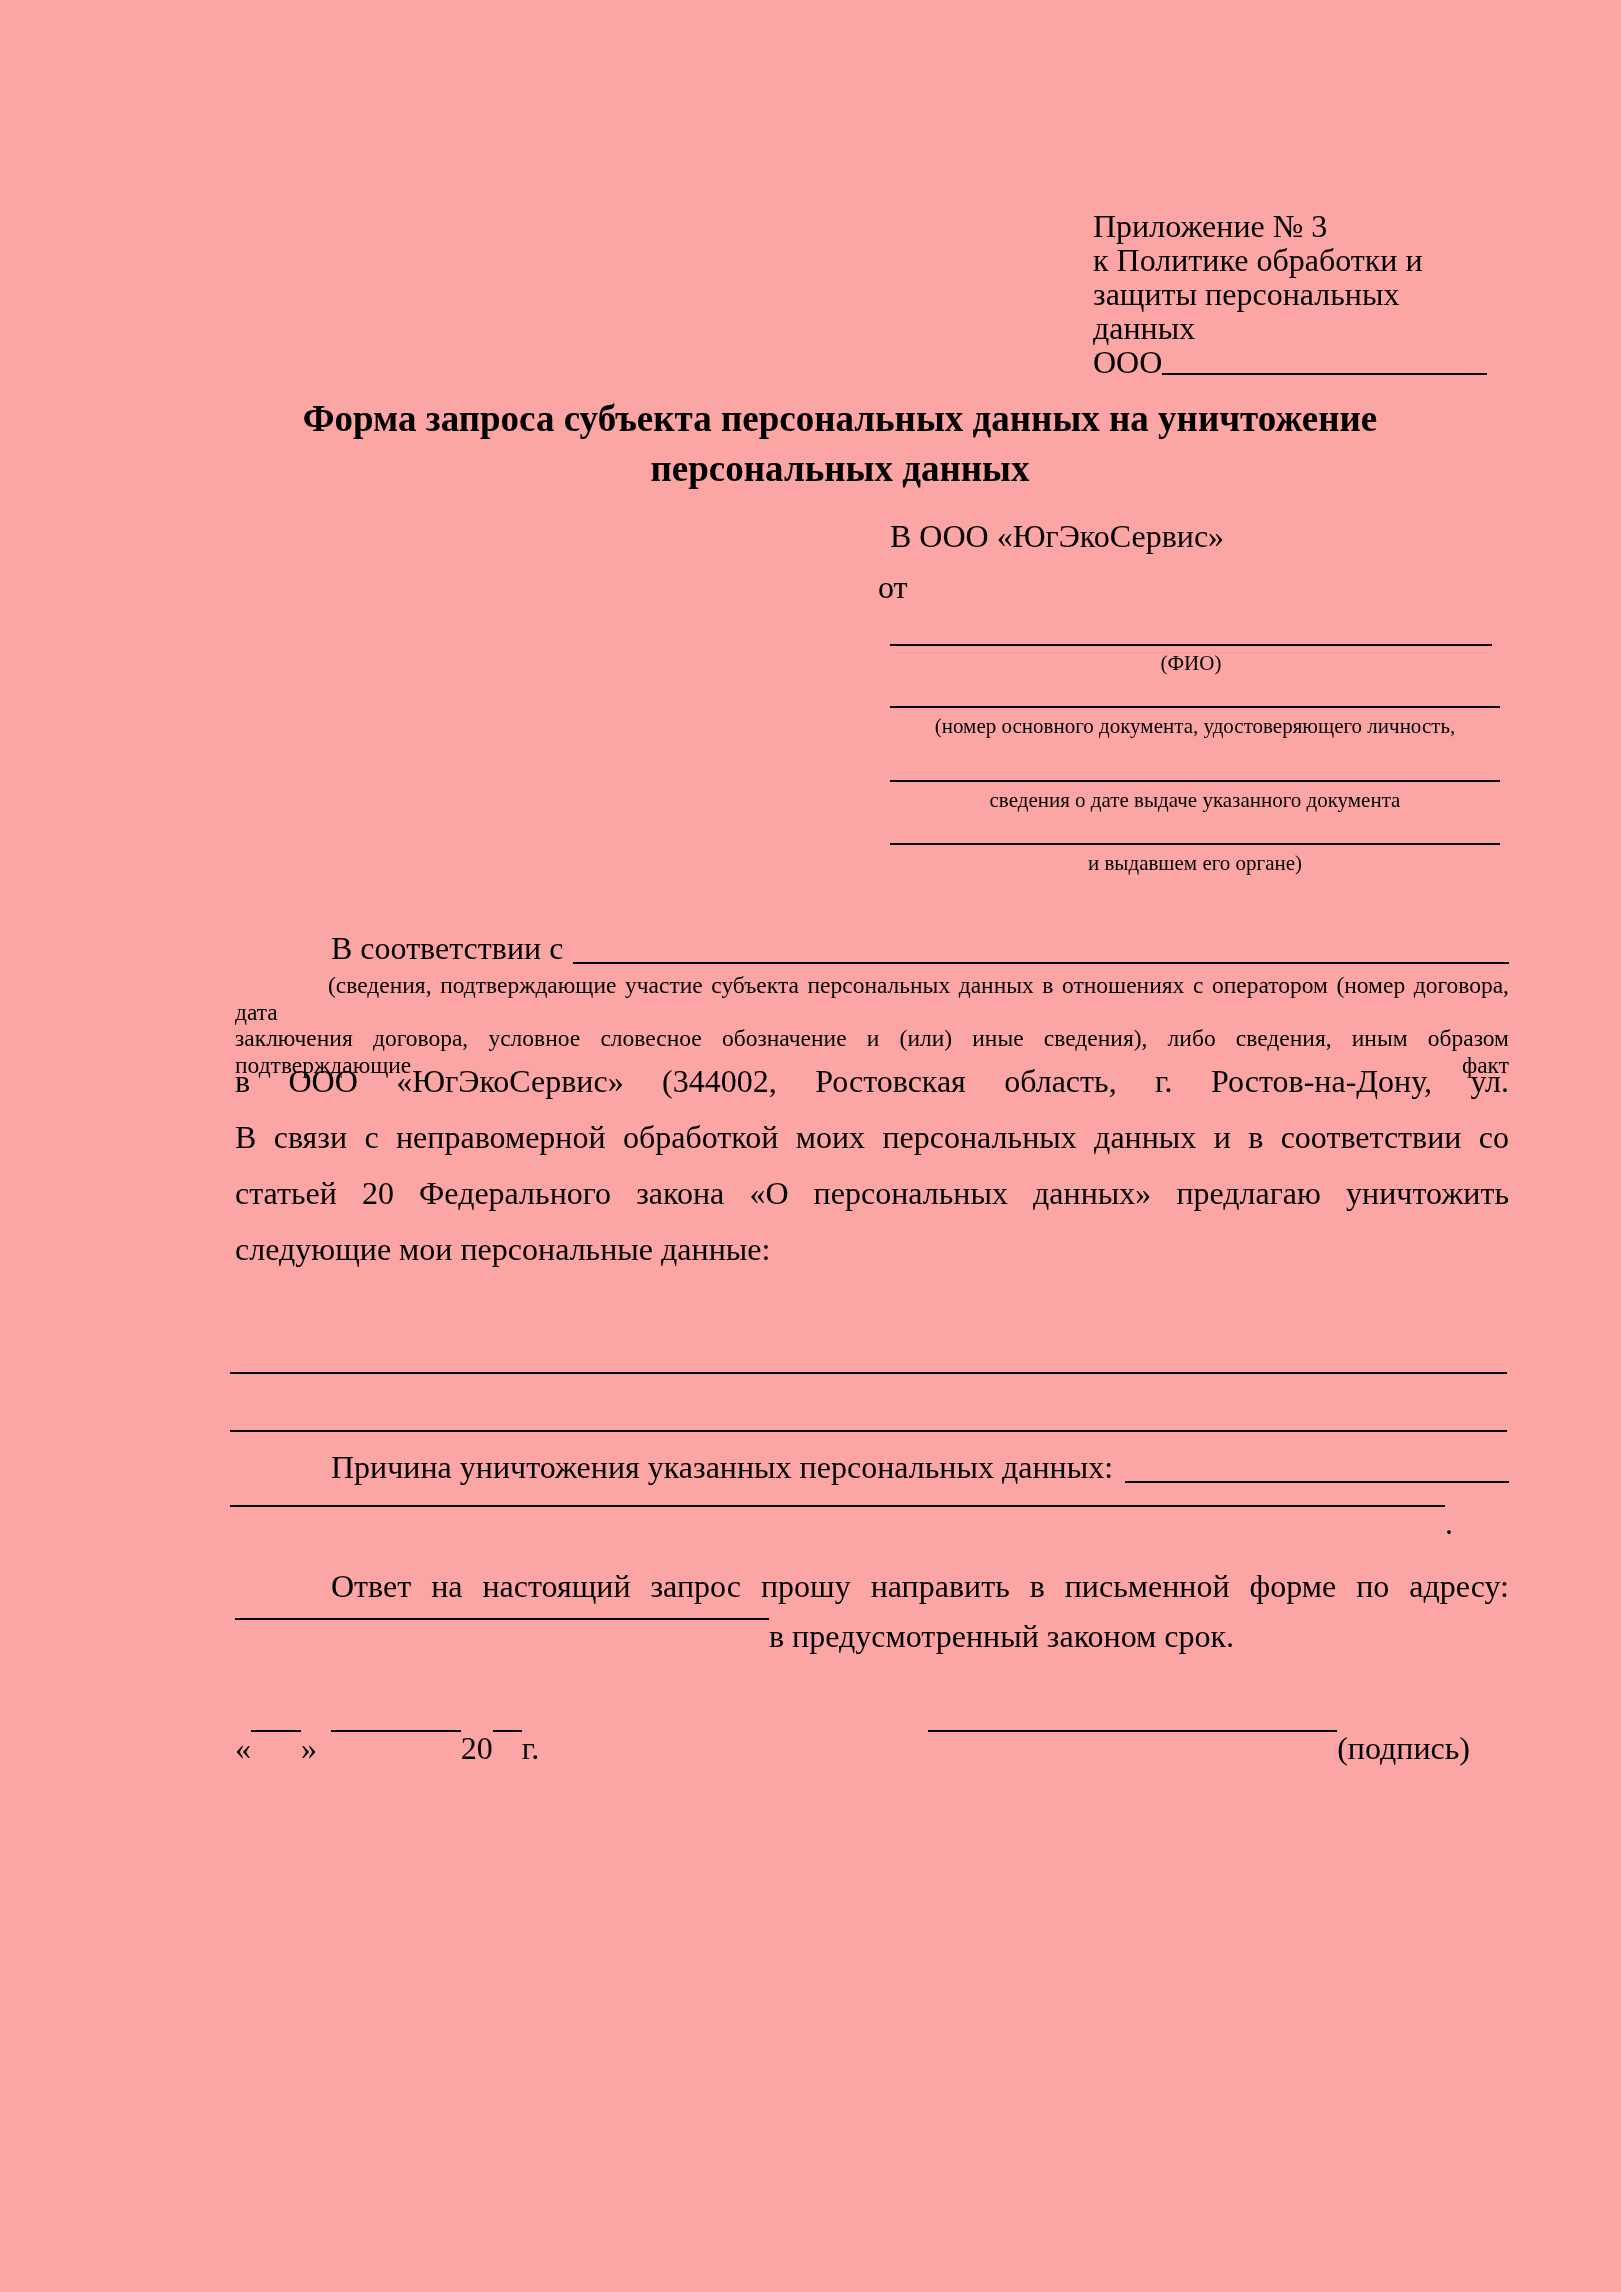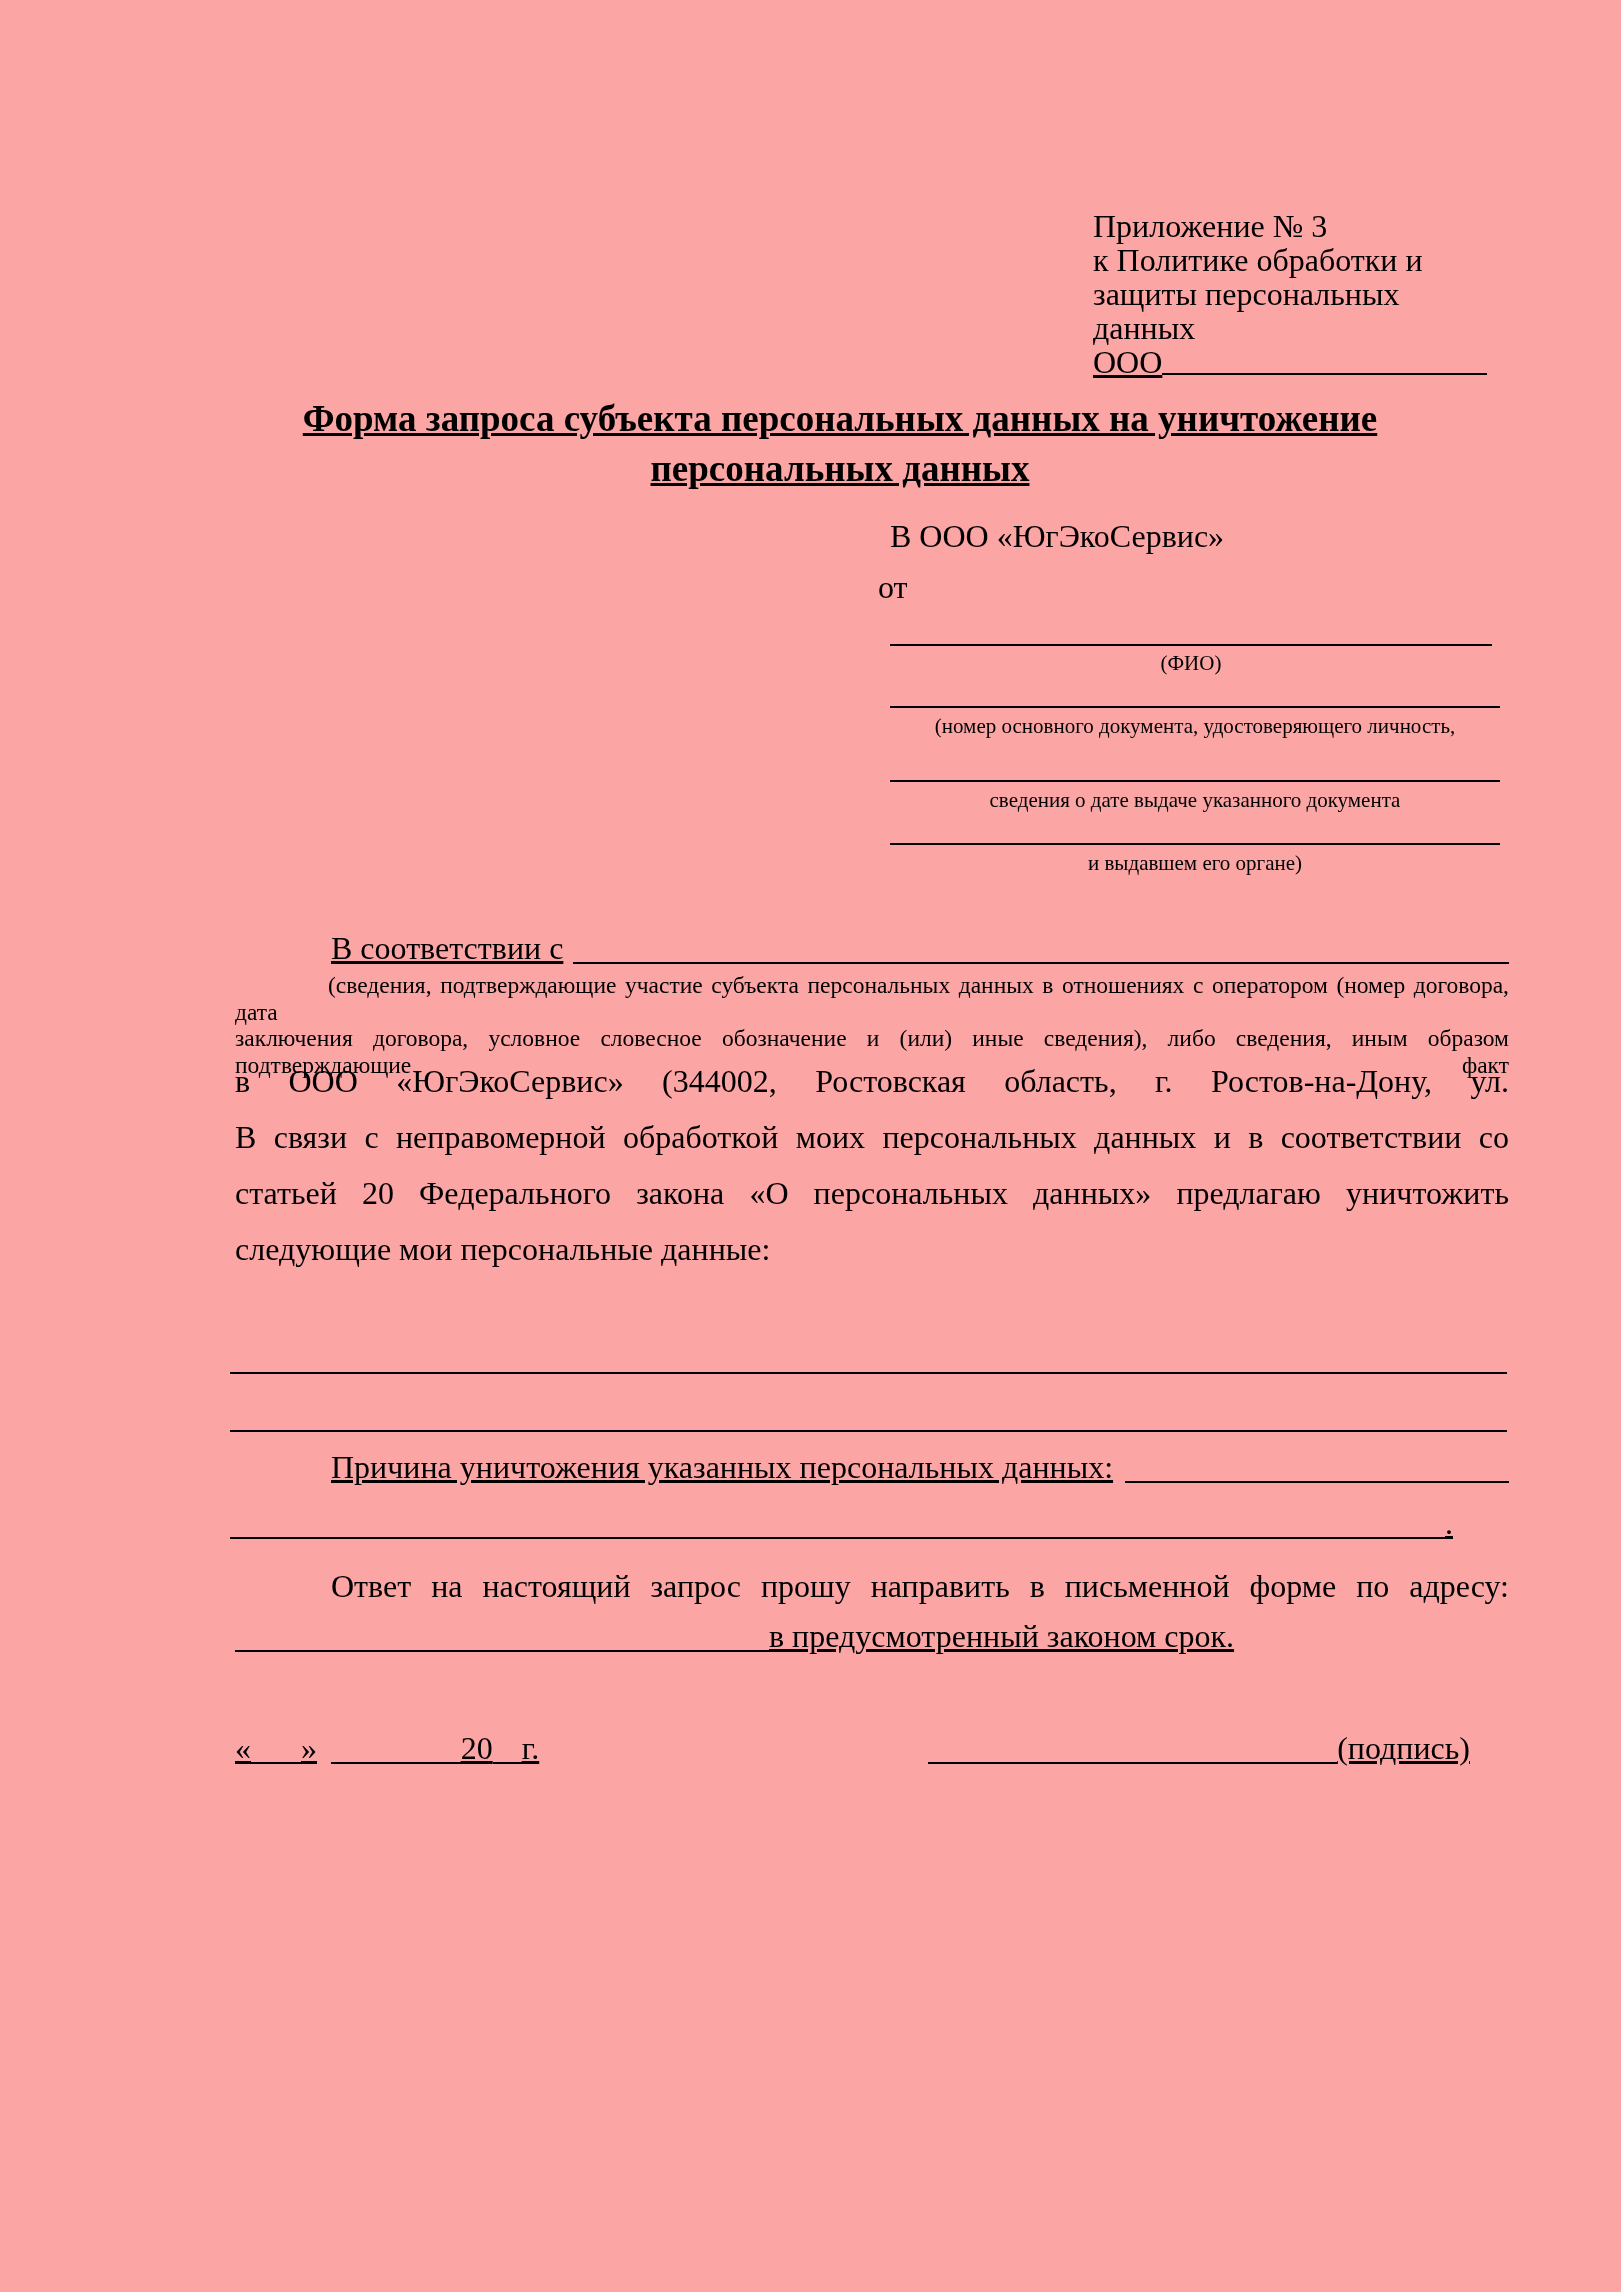--- a/index.html
+++ b/index.html
@@ -7,31 +7,31 @@
     position:relative;
     width:1621px; height:2293px;
     margin:0 auto;
     background:#fca5a5;
     font-family:"Liberation Serif", serif;
     color:#000;
     overflow:hidden;
   }
   .abs { position:absolute; }
   .txt { font-size:32px; line-height:39px; }
-  .row { display:flex; align-items:flex-end; height:39px;text-decoration:underline; }
+  .row { display:flex; height:39px; }
   .fill { flex:1 1 auto; border-bottom:2.9px solid #000; margin-bottom:3.9px; }
   .ufix { display:inline-block; border-bottom:2.9px solid #000; margin-bottom:3.9px; height:1px; }
   .hr { position:absolute; border-bottom:2.9px solid #000; height:0; }
   .caption { font-size:21px; line-height:25.5px; text-align:center; }
   .note-line { font-size:23.5px; line-height:26.5px; }
   .just { text-align:justify; text-align-last:justify; }
   .body-line { height:56px; line-height:56px; font-size:32px; white-space:nowrap; }
   .body-line.just { white-space:normal; }
   .header-block { font-size:32px; line-height:34px; }
-  .title-line { font-size:37px; font-weight:bold; line-height:50px; text-align:center;text-decoration:underline; }
+  .title-line { font-size:37px; font-weight:bold; line-height:50px; text-align:center; }
 </style>
 </head>
 <body>
 
 <div class="page">
 
   <div class="abs header-block" style="left:1093px; top:209px; width:394px;">
     <div>Приложение № 3</div>
     <div>к Политике обработки и</div>
     <div>защиты персональных данных</div>

